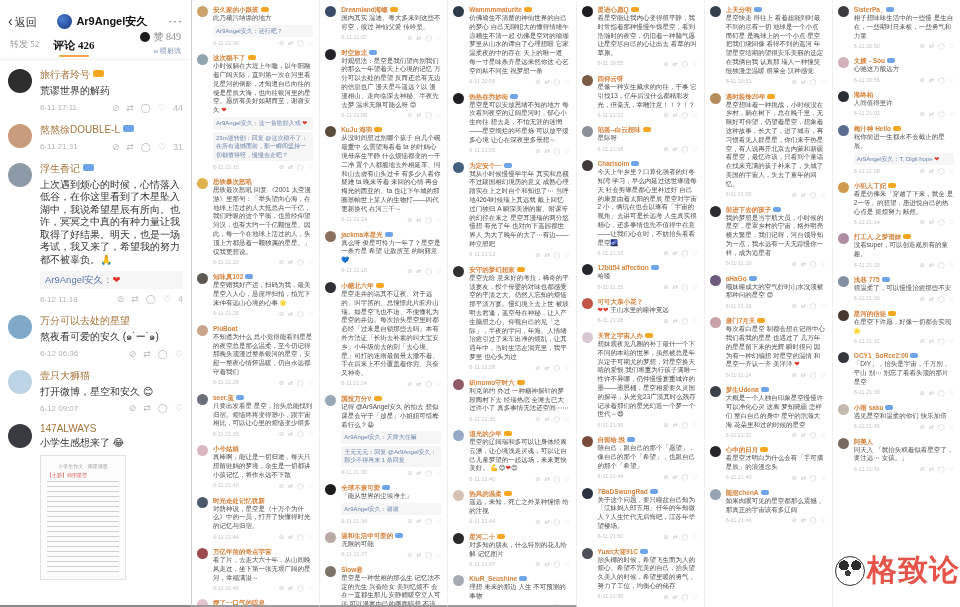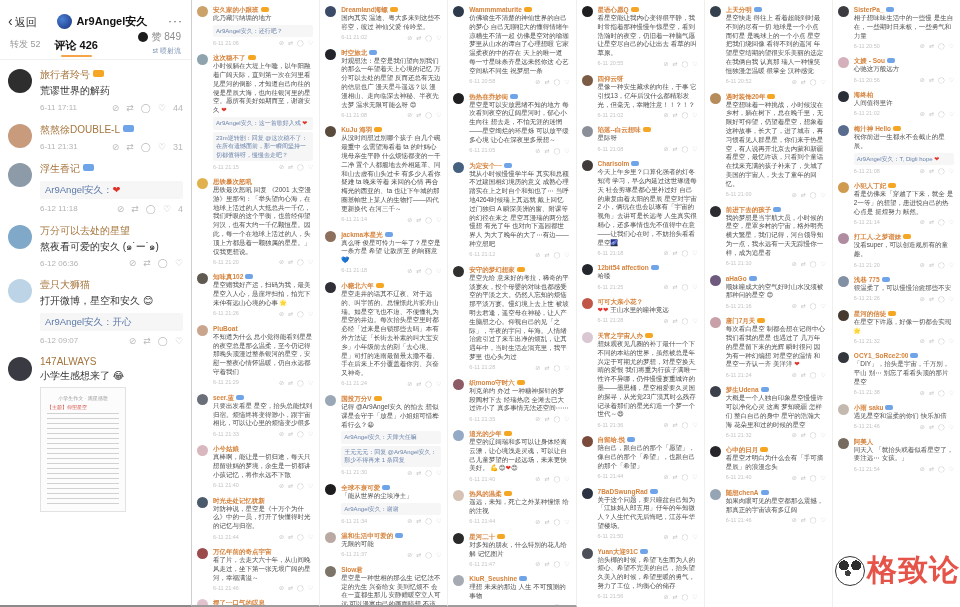--- a/index.html
+++ b/index.html
@@ -8,21 +8,21 @@
   .wrap{width:960px;height:607px;position:relative;background:#fff;overflow:hidden;display:flex;}
 
   
   .panel-left{width:192px;flex:none;border-right:1px solid #cfcfcf;border-bottom:2px solid #8a8a8a;overflow:hidden;background:#fff;}
   .nav{height:26px;display:flex;align-items:center;justify-content:space-between;padding:16px 8px 0 8px;font-size:12px;color:#222;}
   .nav .back{color:#333;font-size:11px;}
   .nav .chev{font-size:14px;margin-right:2px;}
   .nav .title{display:flex;align-items:center;font-weight:bold;font-size:11px;color:#111;}
   .nav .title .tav{width:15px;height:15px;border-radius:50%;background:radial-gradient(circle at 35% 35%,#4a7fd4,#17307c);margin-right:4px;}
   .nav .dots{color:#555;letter-spacing:1px;font-size:12px;}
-  .tabs{display:flex;align-items:flex-end;padding:8px 10px 0 10px;position:relative;border-bottom:1px solid #f0f0f0;height:34px;}
+  .tabs{display:flex;align-items:flex-end;padding:8px 10px 0 10px;position:relative;border-bottom:1px solid #f0f0f0;height:34px;font-family:Liberation Serif, serif;}
   .tab-g{font-size:9px;color:#9a9a9a;margin-right:14px;padding-bottom:8px;}
   .tab-a{font-size:11px;color:#111;font-weight:bold;padding-bottom:6px;position:relative;}
   .tab-a .ul{position:absolute;left:6px;right:6px;bottom:2px;height:2px;background:#f7a54a;border-radius:2px;}
   .tabs .right{margin-left:auto;text-align:right;padding-bottom:3px;}
   .tabs .likerow{display:flex;align-items:center;justify-content:flex-end;font-size:10px;color:#8d8d8d;}
   .tabs .likerow .lav{width:10px;height:10px;border-radius:50%;background:#1c1c1c;margin-right:4px;}
   .tabs .sub{font-size:7px;color:#7d93b4;margin-top:2px;}
 
   .lc{position:relative;padding:8px 8px 2px 40px;font-size:10px;}
   .lc .av{position:absolute;left:8px;top:9px;width:24px;height:24px;border-radius:50%;}
@@ -104,40 +104,40 @@
           <span class="av" style="background: rgb(199, 155, 123);"></span>
           <div class="nm">熬熬徐DOUBLE-L<span class="bdg blue"></span></div>
           <div class="ft">
             <span class="tm">6-11 21:31</span>
             <span class="ics"><span class="ic">⊘</span><span class="ic">⇄</span><span class="ic">◯</span><span class="ic">♡</span><span class="ic">31</span></span>
           </div>
         </div>
         <div class="lc">
           <span class="av" style="background: rgb(141, 154, 168);"></span>
           <div class="nm">浮生香记<span class="bdg blue"></span></div>
+          <div class="bd">上次遇到烦心的时候，心情落入低谷，在你这里看到了木星坠入湖中，我说希望星辰有所向。也许，冥冥之中真的有种力量让我取得了好结果。明天，也是一场考试，我又来了，希望我的努力都不被辜负。🙏</div>
           <div class="reply">Ar9Angel安久：<span class="heart">❤</span></div>
           <div class="ft">
             <span class="tm">6-12 11:18</span>
             <span class="ics"><span class="ic">⊘</span><span class="ic">⇄</span><span class="ic">◯</span><span class="ic">♡</span><span class="ic">4</span></span>
           </div>
         </div>
         <div class="lc">
           <span class="av" style="background: rgb(127, 168, 201);"></span>
           <div class="nm">万分可以去处的星望</div>
           <div class="bd">熬夜看可爱的安久 (๑˙ー˙๑)</div>
           <div class="ft">
             <span class="tm">6-12 06:36</span>
             <span class="ics"><span class="ic">⊘</span><span class="ic">⇄</span><span class="ic">◯</span><span class="ic">♡</span></span>
           </div>
         </div>
         <div class="lc">
           <span class="av" style="background: rgb(188, 212, 230);"></span>
           <div class="nm">壹只大狮猫</div>
           <div class="bd">打开微博，星空和安久 😊</div>
-          <div class="reply">Ar9Angel安久：开心</div>
           <div class="ft">
             <span class="tm">6-12 09:07</span>
             <span class="ics"><span class="ic">⊘</span><span class="ic">⇄</span><span class="ic">◯</span><span class="ic">♡</span></span>
           </div>
         </div>
         <div class="lc">
           <span class="av" style="background: rgb(58, 58, 66);"></span>
           <div class="nm">147ALWAYS</div>
           <div class="bd">小学生感想来了 😂</div>
           <div class="att">

